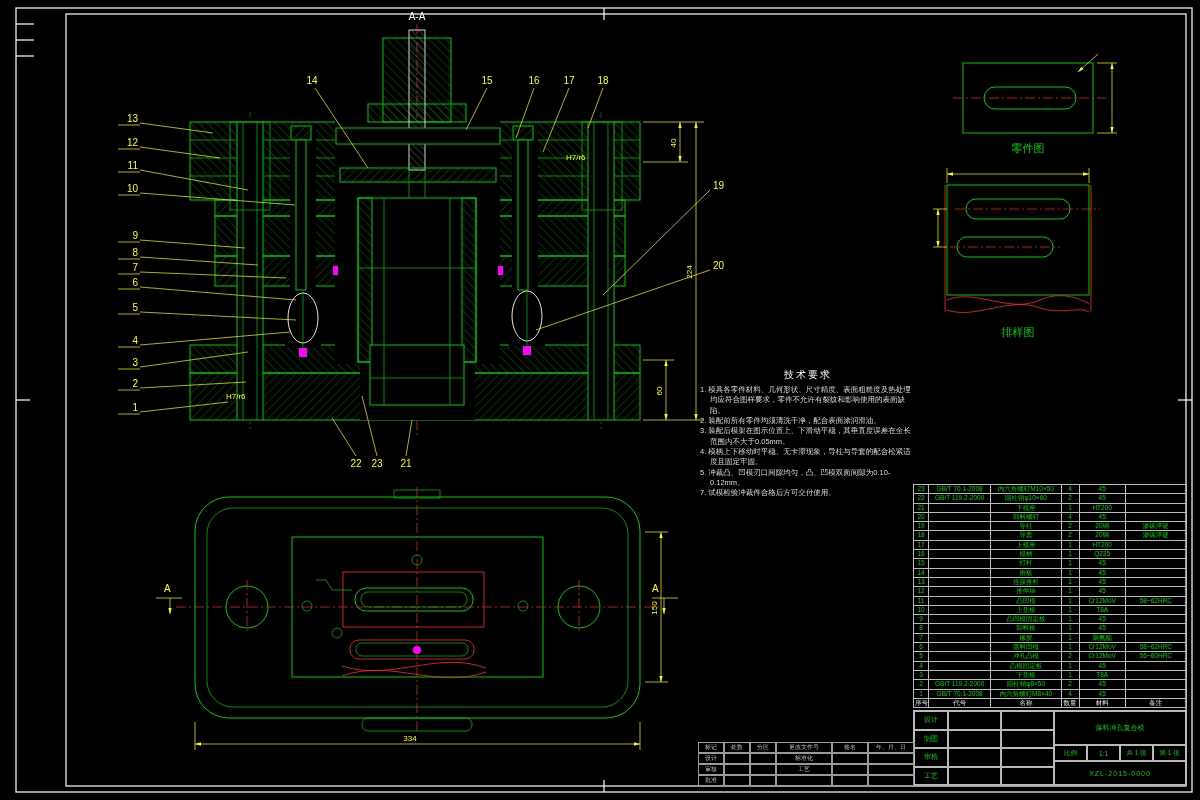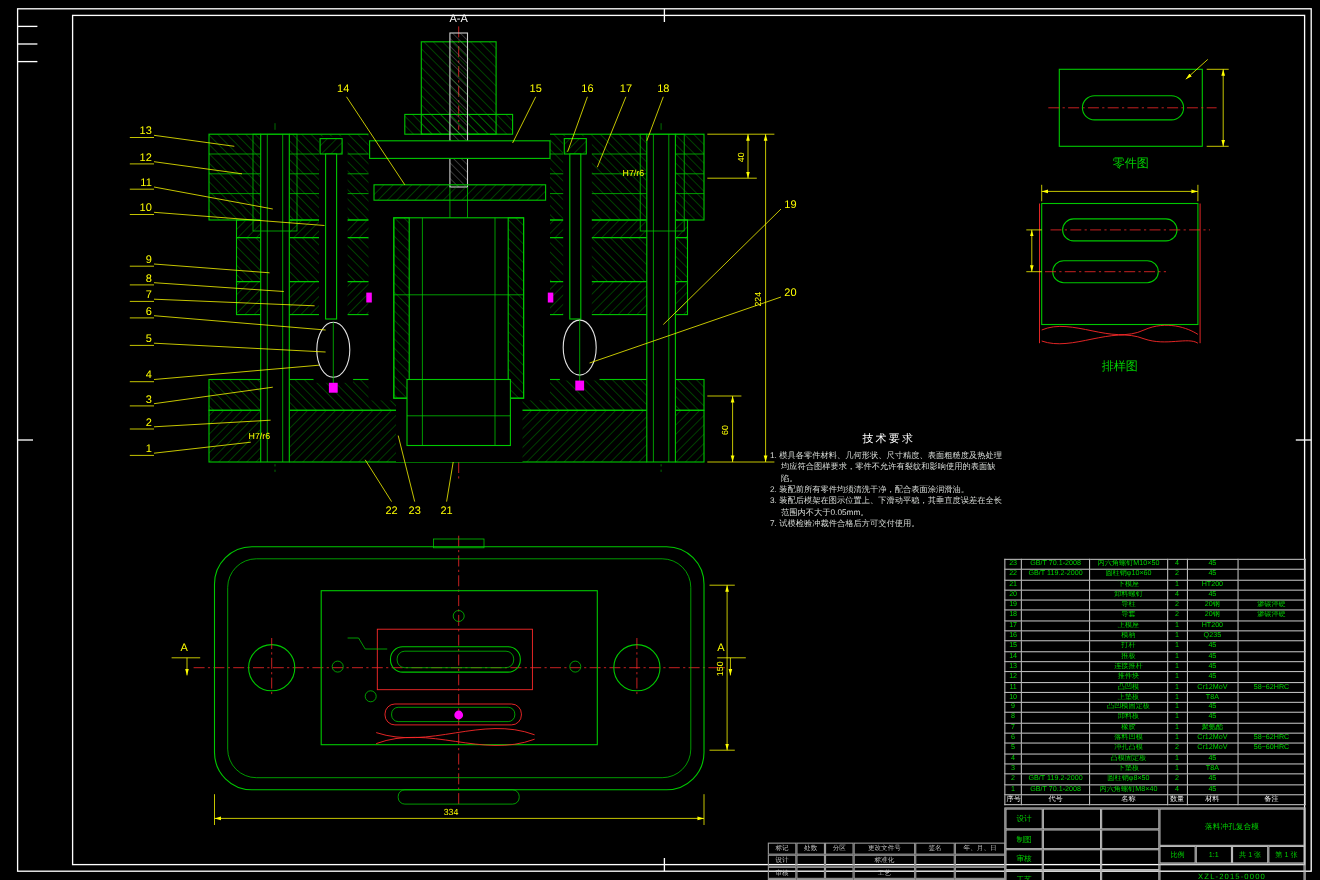--- a/index.html
+++ b/index.html
@@ -19,21 +19,21 @@
   .cl{stroke:#ff2a2a;stroke-width:.7;stroke-dasharray:10 3 2 3;fill:none;}
   .clg{stroke:#00c800;stroke-width:.5;stroke-dasharray:8 3 2 3;fill:none;}
   .y{stroke:#ffff00;stroke-width:.7;fill:none;}
   .fr{stroke:#ffffff;fill:none;stroke-width:1.2;}
   text{font-family:"Liberation Sans","DejaVu Sans",sans-serif;}
   .yt{fill:#ffff00;font-size:10px;}
   .yts{fill:#ffff00;font-size:8px;}
   .gt{fill:#00d000;font-size:11px;}
   .wt{fill:#ffffff;font-size:10px;}
   
-  .ov{position:absolute;color:#00d000;margin-top:24px;}
+  .ov{position:absolute;color:#00d000;}
   .tech{left:700px;top:368px;width:216px;color:#d9ddd9;}
   .tech-title{text-align:center;font-size:10px;color:#fff;margin-bottom:3px;letter-spacing:2px;}
   .tech-item{font-size:7.5px;line-height:1.38;padding-left:10px;text-indent:-10px;}
   .bom{left:913px;top:484px;width:274px;}
   .bom table{border-collapse:collapse;width:100%;table-layout:fixed;}
   .bom td{border:1px solid #b9b9b9;color:#00d000;font-size:6.5px;line-height:8.3px;height:8.3px;
           padding:0 1px;overflow:hidden;white-space:nowrap;text-align:center;}
   .bom tr[data-name="bom-header-row"] td{color:#e8e8e8;}
   .tb{left:913px;top:710px;width:274px;height:76px;display:flex;border:1px solid #b9b9b9;box-sizing:border-box;}
   .tb .cell{border:1px solid #b9b9b9;box-sizing:border-box;color:#00d000;font-size:7px;
@@ -318,20 +318,22 @@
     <text class="gt" x="1018" y="336" text-anchor="middle" data-name="strip-view-label">排样图</text>
   </g>
 </svg>
 
   <div class="ov tech" data-name="tech-requirements">
     <div class="tech-title" data-name="tech-requirements-title">技术要求</div>
     <div id="techItems" data-name="tech-requirements-list">
         <div class="tech-item" data-name="tech-requirement-item">1. 模具各零件材料、几何形状、尺寸精度、表面粗糙度及热处理均应符合图样要求，零件不允许有裂纹和影响使用的表面缺陷。</div>
         <div class="tech-item" data-name="tech-requirement-item">2. 装配前所有零件均须清洗干净，配合表面涂润滑油。</div>
         <div class="tech-item" data-name="tech-requirement-item">3. 装配后模架在图示位置上、下滑动平稳，其垂直度误差在全长范围内不大于0.05mm。</div>
+        <div class="tech-item" data-name="tech-requirement-item">4. 模柄上下移动时平稳、无卡滞现象，导柱与导套的配合松紧适度且固定牢固。</div>
+        <div class="tech-item" data-name="tech-requirement-item">5. 冲裁凸、凹模刃口间隙均匀，凸、凹模双面间隙为0.10-0.12mm。</div>
         <div class="tech-item" data-name="tech-requirement-item">7. 试模检验冲裁件合格后方可交付使用。</div>
       </div>
   </div>
 
   <div class="ov bom" data-name="bom-table">
     <table>
       <colgroup>
         <col style="width:15px">
           <col style="width:62px">
           <col style="width:70px">

